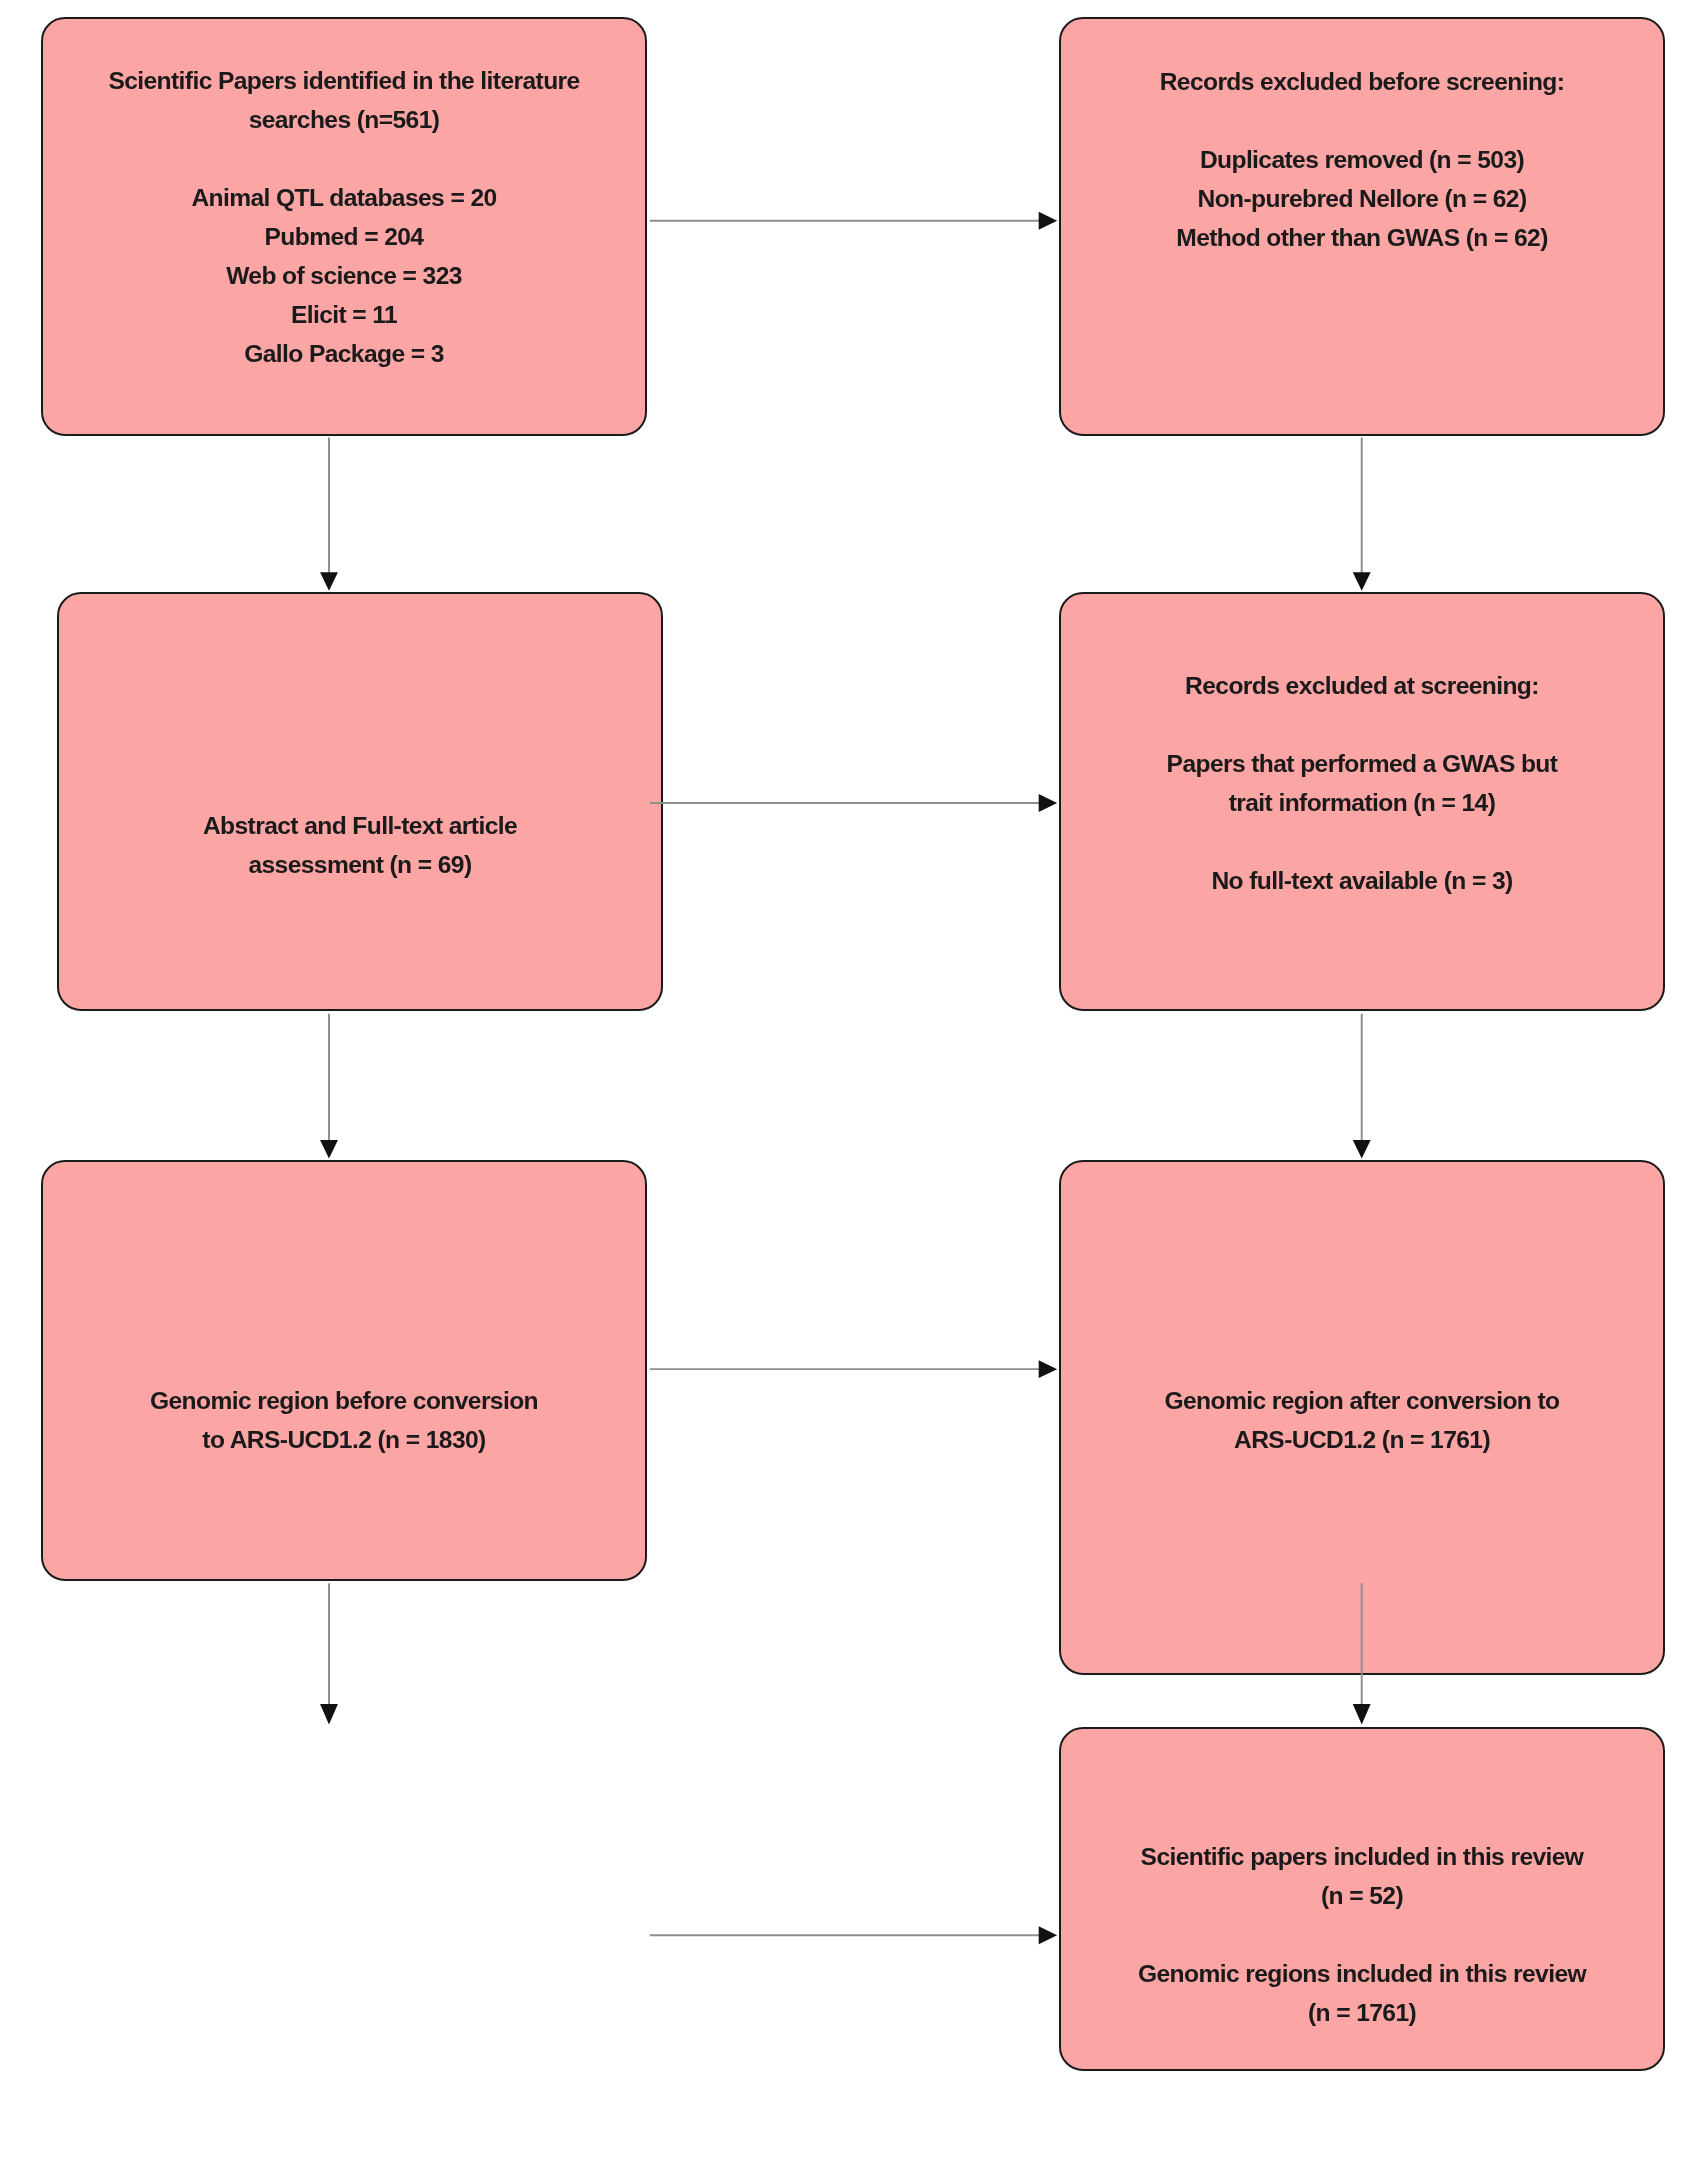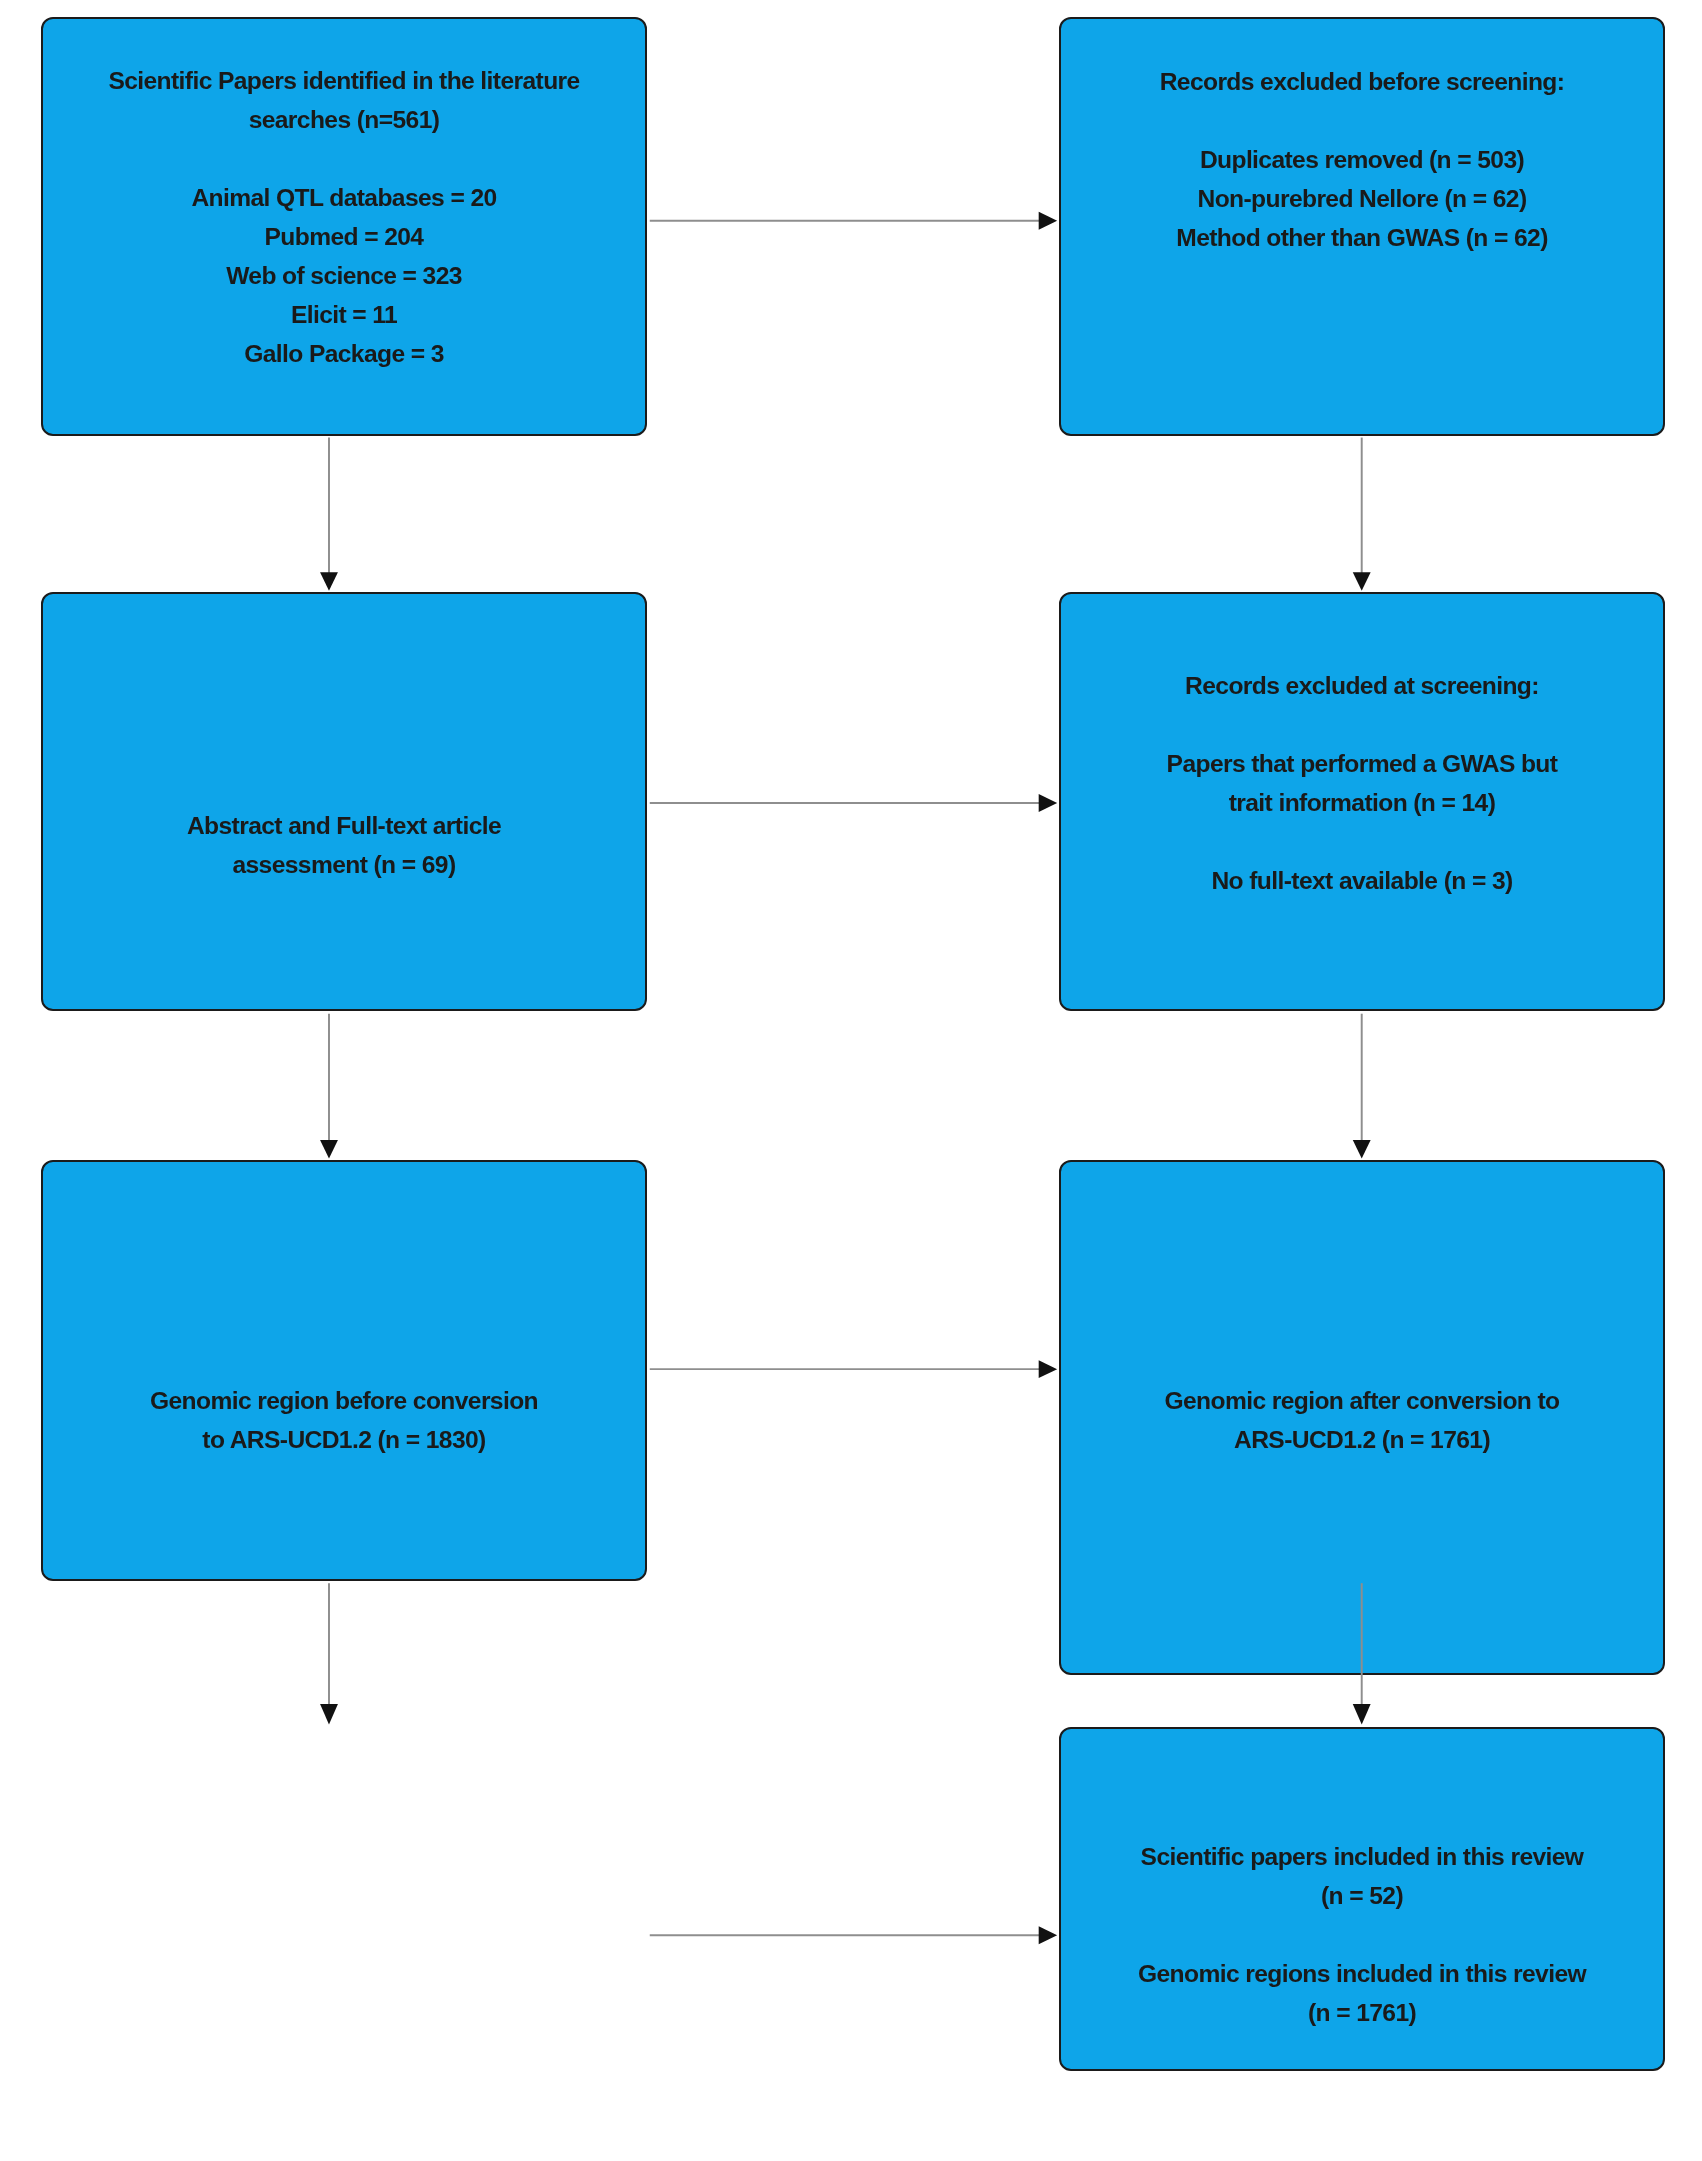--- a/index.html
+++ b/index.html
@@ -12,30 +12,30 @@
     width: 1703px;
     height: 2161px;
     background: #ffffff;
     overflow: hidden;
     font-family: "Liberation Sans", "DejaVu Sans", sans-serif;
   }
   .box {
     position: absolute;
     box-sizing: border-box;
     width: 606px;
-    background: #0ea5e9;
+    background: #fca5a5;
     border: 2.2px solid #1b1b1b;
-    border-radius: 12px;
+    border-radius: 24px;
   }
   .col-left  { left: 41px;  }
   .col-right { left: 1059px; }
 
   .b1 { top: 17px;   height: 419px; }
   .b2 { top: 17px;   height: 419px; }
-  .b3 { top: 592px; height: 419px; }
+  .b3 { top: 592px; height: 419px; margin-left: 16px; }
   .b4 { top: 592px; height: 419px; }
   .b5 { top: 1160px; height: 421px; }
   .b6 { top: 1160px; height: 515px; }
   .b7 { top: 1727px; height: 423px; }
   .b8 { top: 1727px; height: 344px; }
 
   .content {
     box-sizing: border-box;
     width: 100%;
     padding-left: 13.4px;

